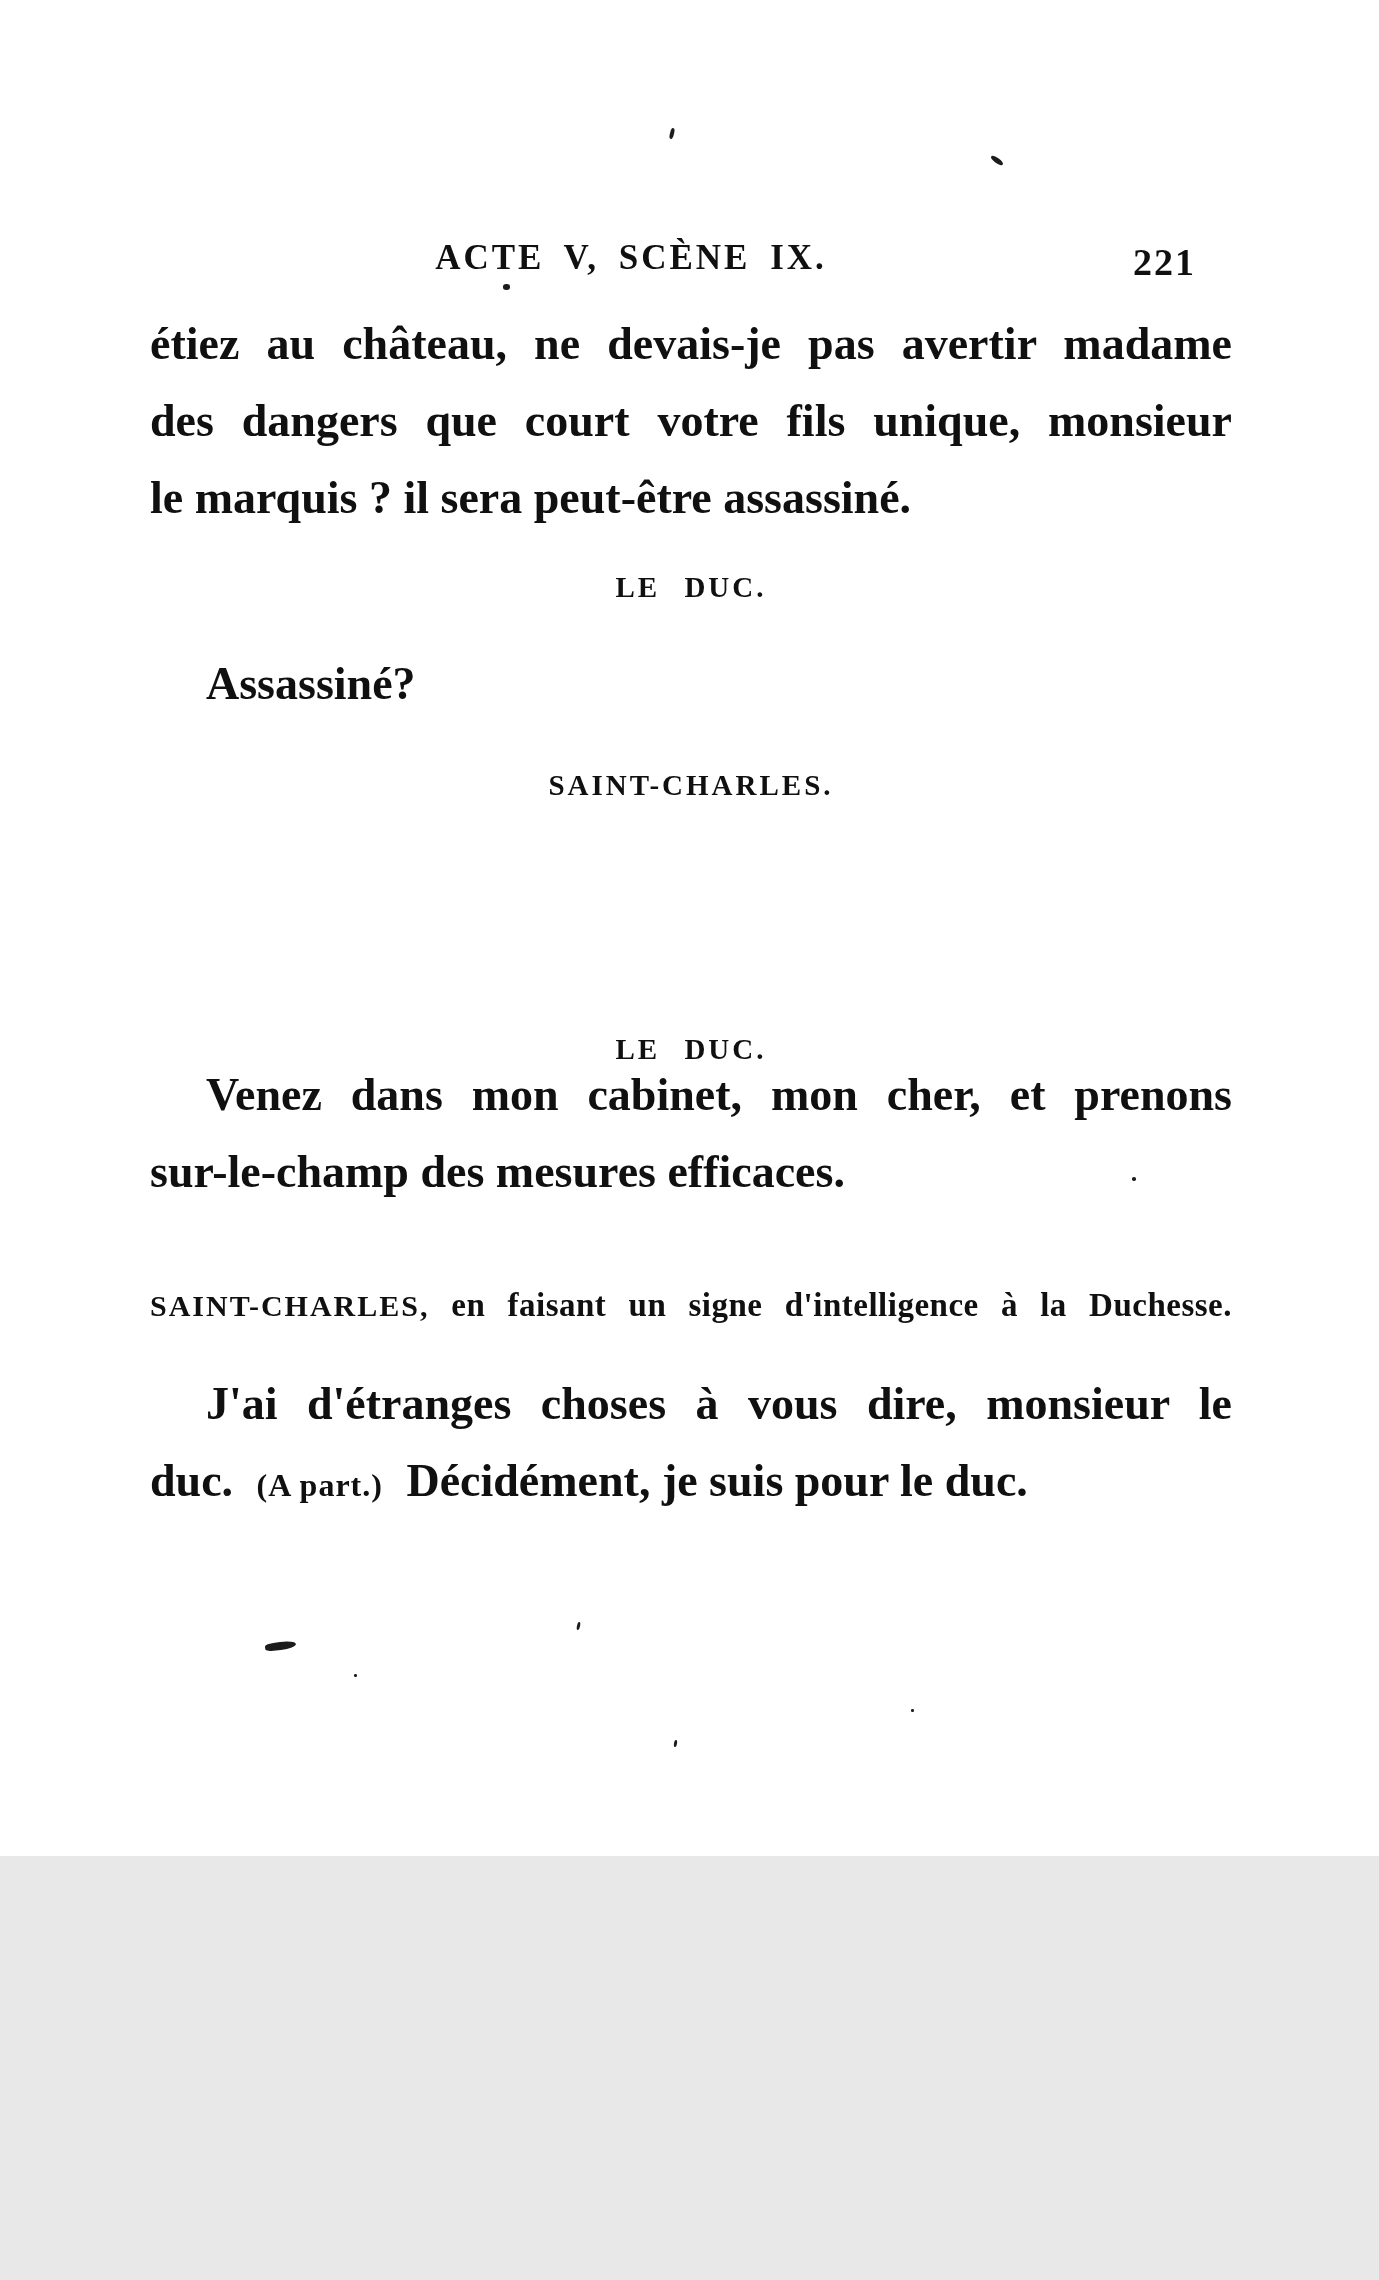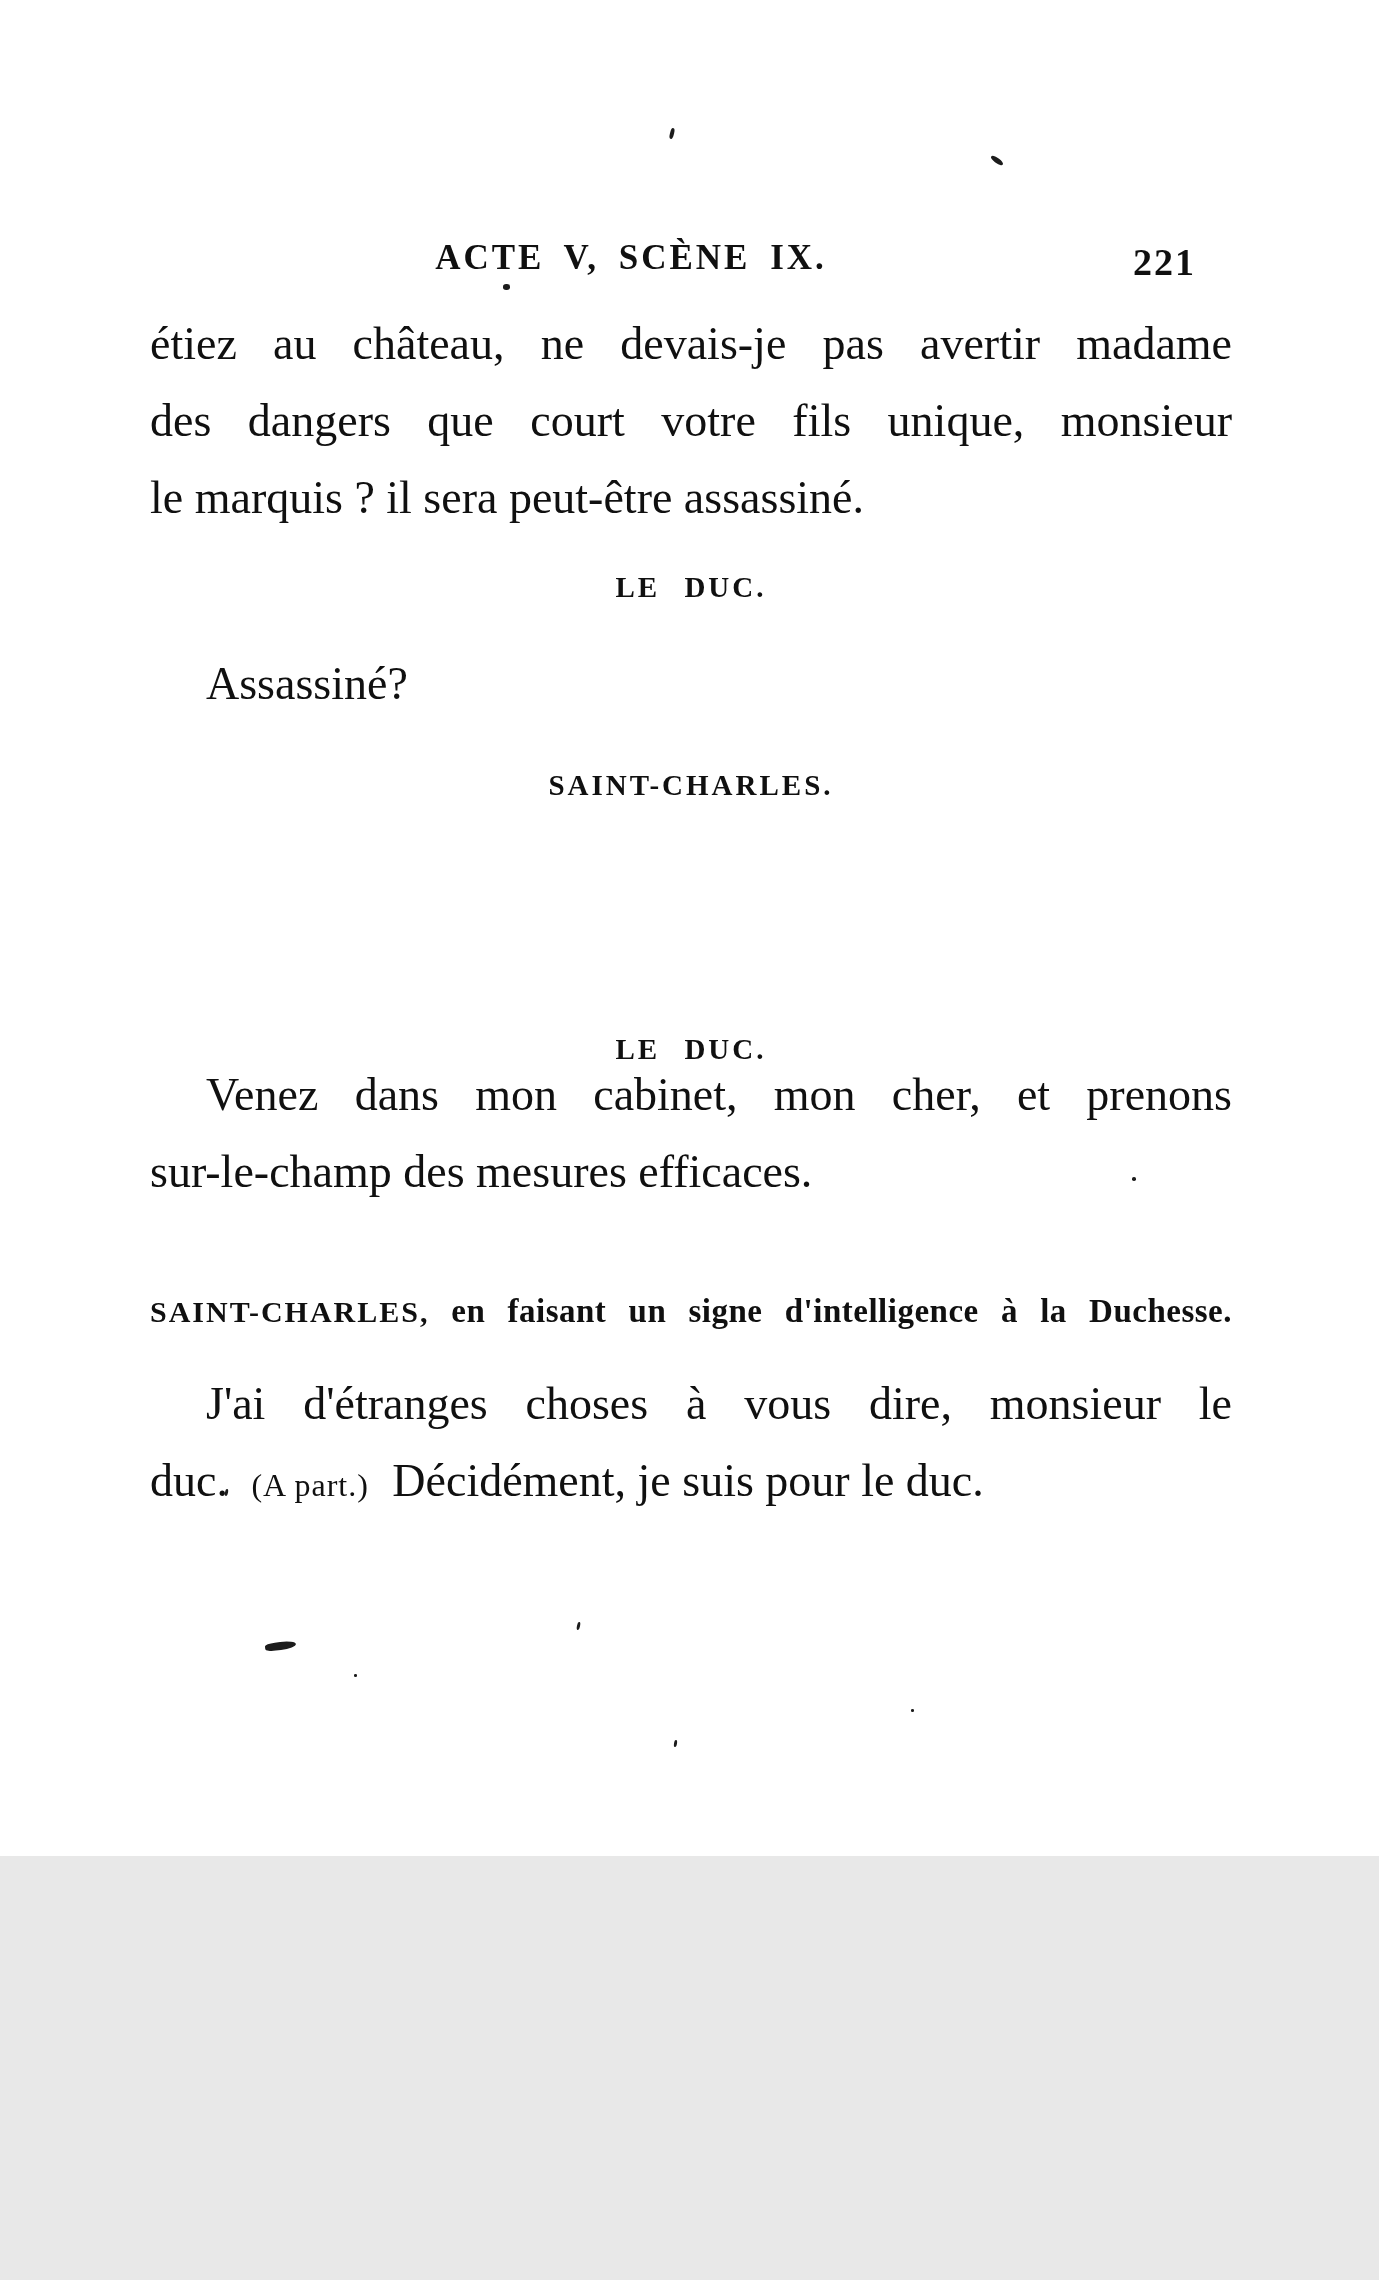--- a/index.html
+++ b/index.html
@@ -22,31 +22,31 @@
     font-size:35px; font-weight:bold;
     letter-spacing:3px; word-spacing:8px;
     padding-right:120px; 
   }
   .folio {
     position:absolute; right:36px; top:2px;
     font-size:38px; font-weight:bold; letter-spacing:2px;
   }
 
   
-  .bodyline { font-size:46px; line-height:77px; font-weight:normal; white-space:nowrap; }
+  .bodyline { font-size:46px; line-height:77px; font-weight:bold; white-space:nowrap; }
   .just { text-align:justify; text-align-last:justify; white-space:normal; }
   .indent { text-indent:56px; }
 
   .speaker {
     text-align:center; font-size:29px; font-weight:bold;
     letter-spacing:3px; word-spacing:14px; line-height:38px;
   }
 
   .stagedir {
-    font-size:33px; line-height:56px;
+    font-size:33px; line-height:44px;
     text-align:justify; text-align-last:justify;
   }
   .stagedir .sd-name { font-size:30px; font-weight:bold; letter-spacing:2px; }
   .stagedir .sd-text { font-weight:bold; letter-spacing:0.5px; }
 
   .aside { font-size:32px; letter-spacing:1px; }
   .seg { margin-right:12px; }
   .seg:last-child { margin-right:0; }
 
   

